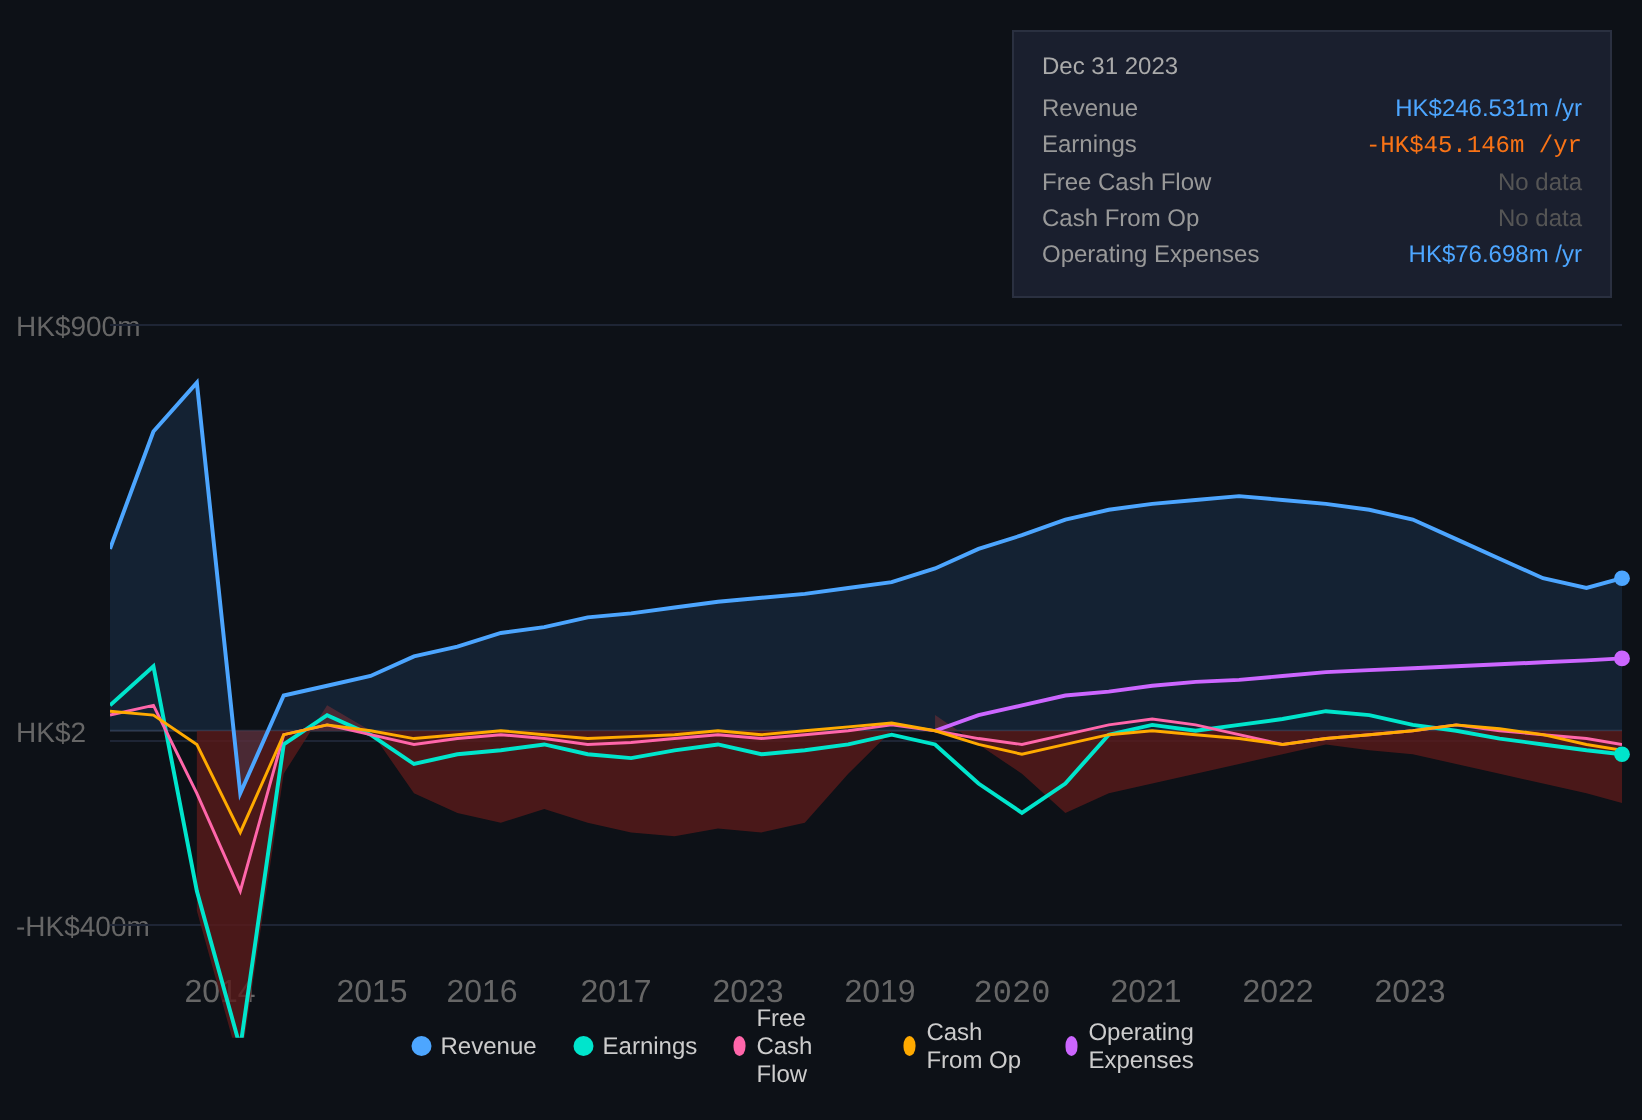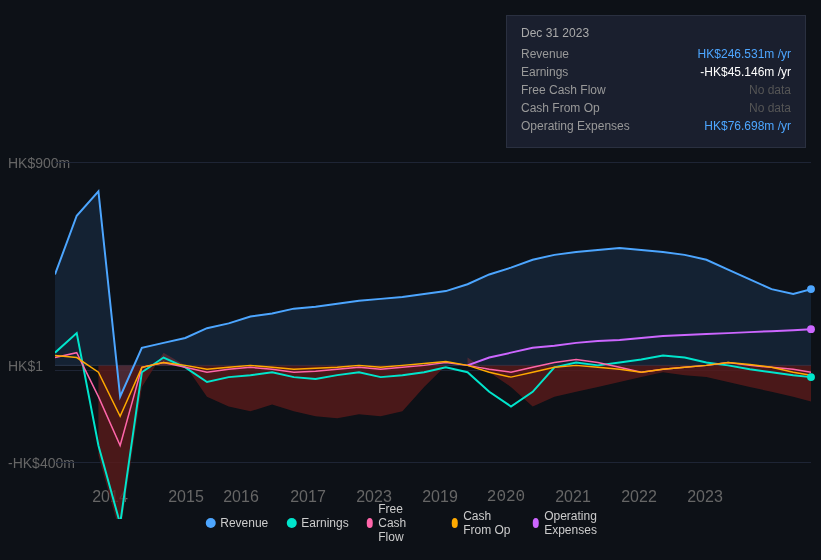--- a/index.html
+++ b/index.html
@@ -49,21 +49,21 @@
       color: #999;
       min-width: 110px;
     }
 
     .tooltip-value {
       color: #ccc;
       text-align: right;
     }
 
     .tooltip-value.blue { color: #4da6ff; }
-    .tooltip-value.red { color: #ffffff; }
+    .tooltip-value.red { color: #f97316; font-family: Liberation Mono, monospace; }
     .tooltip-value.nodata { color: #555; }
 
     .profit-margin {
       display: flex;
       justify-content: flex-end;
       font-size: 11px;
       color: #ff4d4d;
       margin-bottom: 4px;
       margin-top: -2px;
     }
@@ -151,21 +151,21 @@
       <span class="tooltip-label">Cash From Op</span>
       <span class="tooltip-value nodata">No data</span>
     </div>
     <div class="tooltip-row">
       <span class="tooltip-label">Operating Expenses</span>
       <span class="tooltip-value blue">HK$76.698m /yr</span>
     </div>
   </div>
 
   <div class="y-label" style="top: 155px;">HK$900m</div>
-  <div class="y-label" style="top: 358px;">HK$1</div>
+  <div class="y-label" style="top: 358px;">HK$2</div>
   <div class="y-label" style="top: 455px;">-HK$400m</div>
 
   <div class="grid-line" style="top: 162px;"></div>
   <div class="grid-line" style="top: 370px;"></div>
   <div class="grid-line" style="top: 462px;"></div>
 
   <div class="x-label" style="left: 110px;">2014</div>
   <div class="x-label" style="left: 186px;">2015</div>
   <div class="x-label" style="left: 241px;">2016</div>
   <div class="x-label" style="left: 308px;">2017</div>

